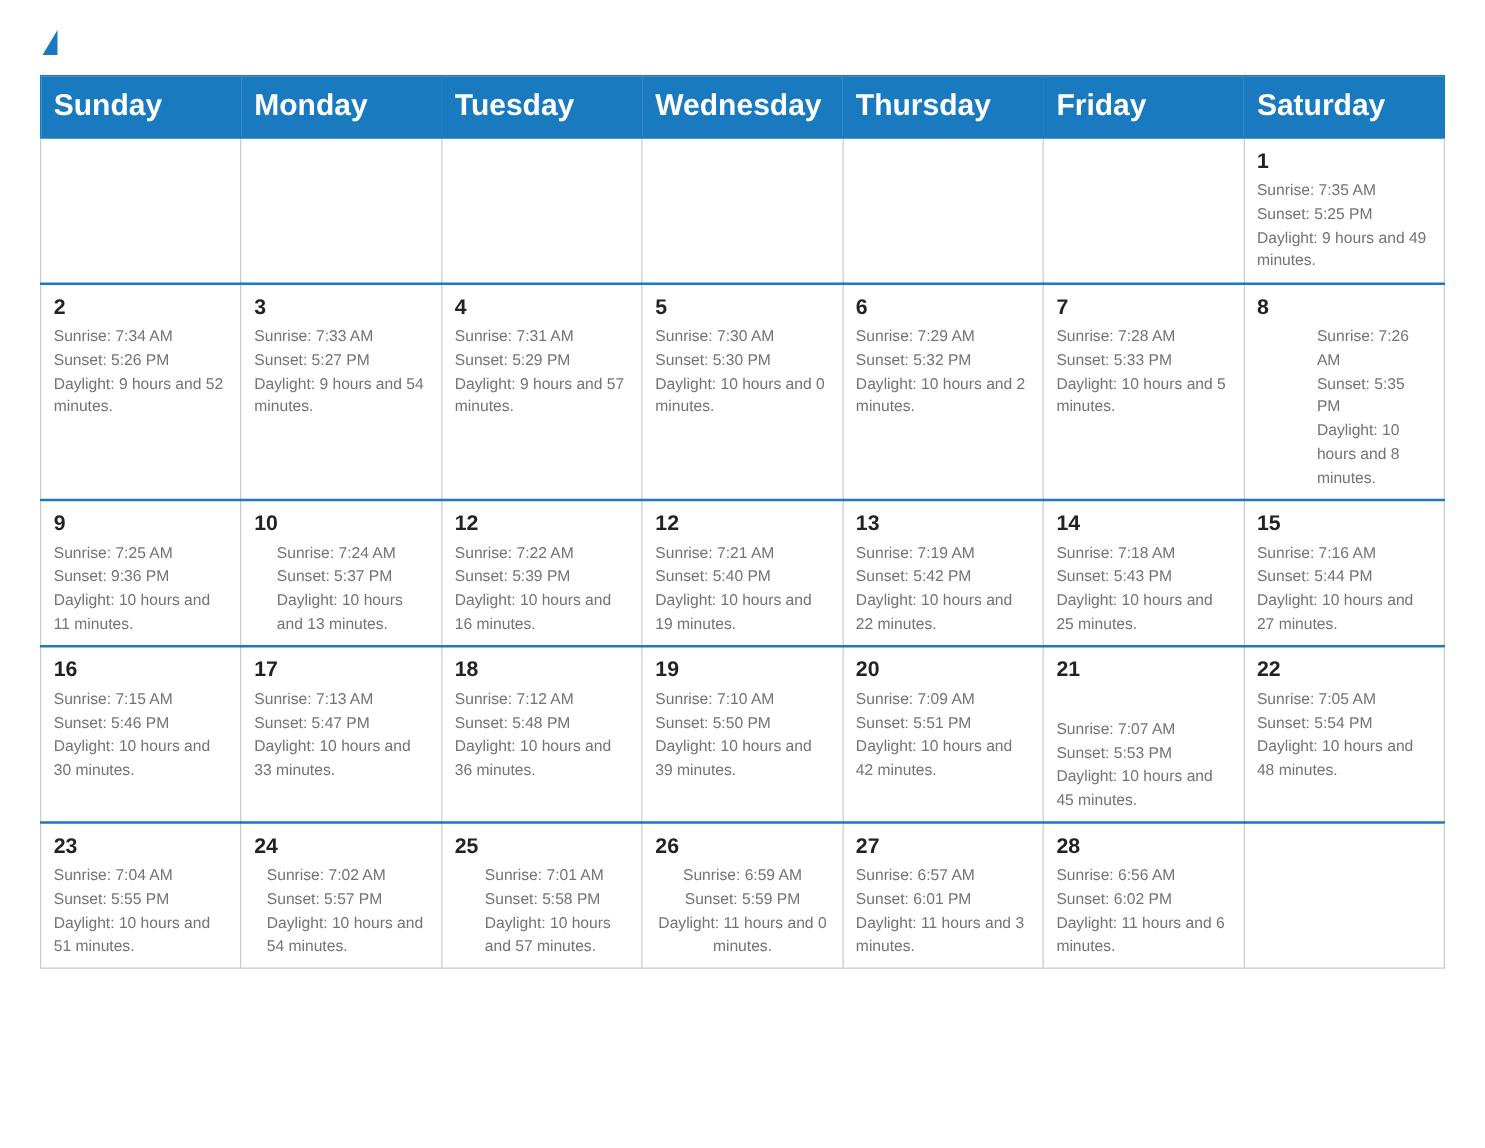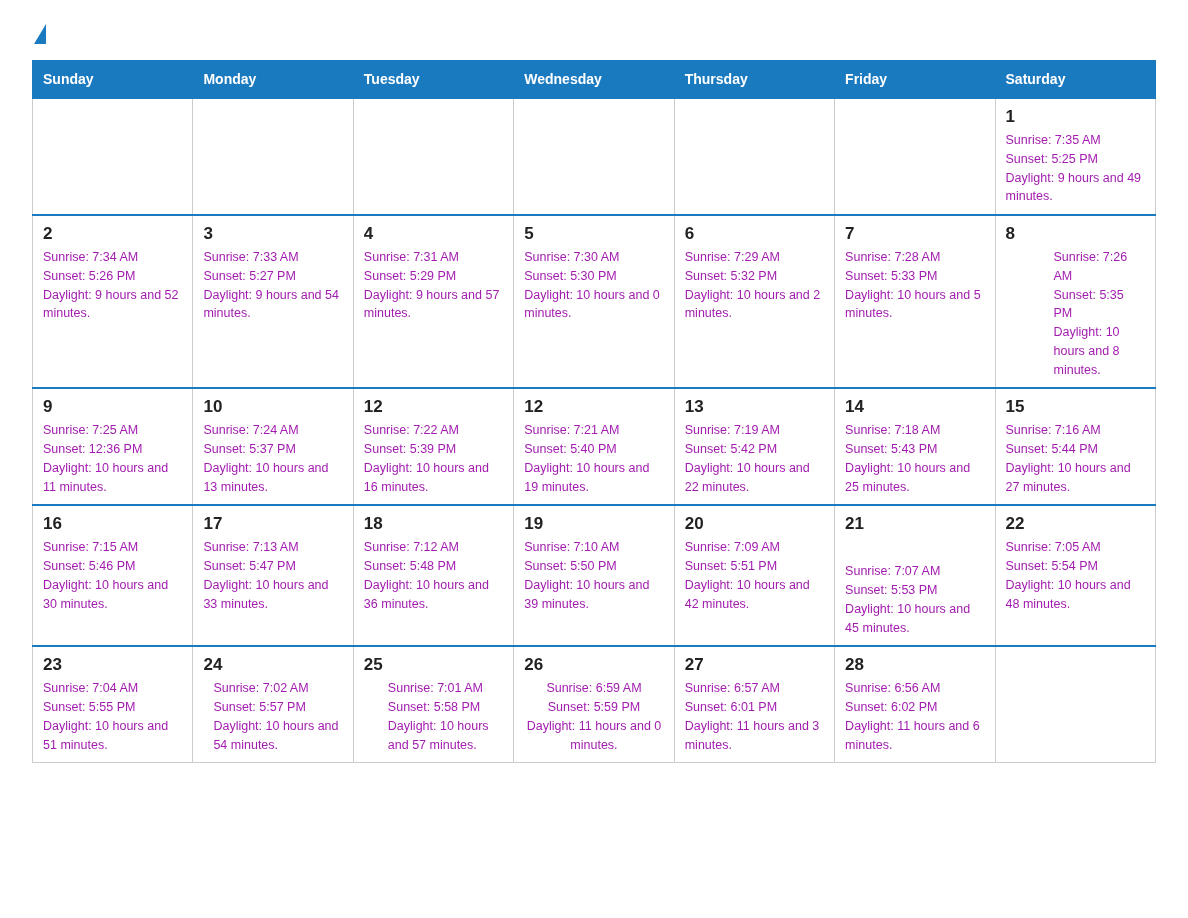--- a/index.html
+++ b/index.html
@@ -56,21 +56,21 @@
       color: #444;
       margin-top: 4px;
     }
     table {
       width: 100%;
       border-collapse: collapse;
     }
     thead th {
       background: #1a7abf;
       color: #fff;
-      font-size: 14px;
+      font-size: 24px;
       font-weight: bold;
       padding: 10px 10px;
       text-align: left;
       border: 1px solid #1a7abf;
     }
     tbody td {
       vertical-align: top;
       border: 1px solid #ccc;
       padding: 8px 10px;
       width: 14.28%;
@@ -83,21 +83,21 @@
     }
     .day-number {
       font-size: 17px;
       font-weight: bold;
       color: #222;
       margin-bottom: 4px;
       display: block;
     }
     .day-info {
       font-size: 12.5px;
-      color: #a21caf;
+      color: #737373;
       line-height: 1.5;
     }
   </style>
 </head>
 <body>
 
 <div class="header">
   <div class="logo">
     <div class="logo-top">
       <span class="logo-general"></span>
@@ -179,26 +179,26 @@
           <span class="day-number">8</span>
           <div class="day-info" style="white-space: pre-line; margin-left: 48px;">Sunrise: 7:26 AM
 Sunset: 5:35 PM
 Daylight: 10 hours and 8 minutes.</div>
         </td>
       </tr>
       <tr>
         <td>
           <span class="day-number">9</span>
           <div class="day-info" style="white-space: pre-line;">Sunrise: 7:25 AM
-Sunset: 12:36 PM
+Sunset: 9:36 PM
 Daylight: 10 hours and 11 minutes.</div>
         </td>
         <td>
           <span class="day-number">10</span>
-          <div class="day-info" style="white-space: pre-line;">Sunrise: 7:24 AM
+          <div class="day-info" style="white-space: pre-line; margin-left: 18px;">Sunrise: 7:24 AM
 Sunset: 5:37 PM
 Daylight: 10 hours and 13 minutes.</div>
         </td>
         <td>
           <span class="day-number">12</span>
           <div class="day-info" style="white-space: pre-line;">Sunrise: 7:22 AM
 Sunset: 5:39 PM
 Daylight: 10 hours and 16 minutes.</div>
         </td>
         <td>

